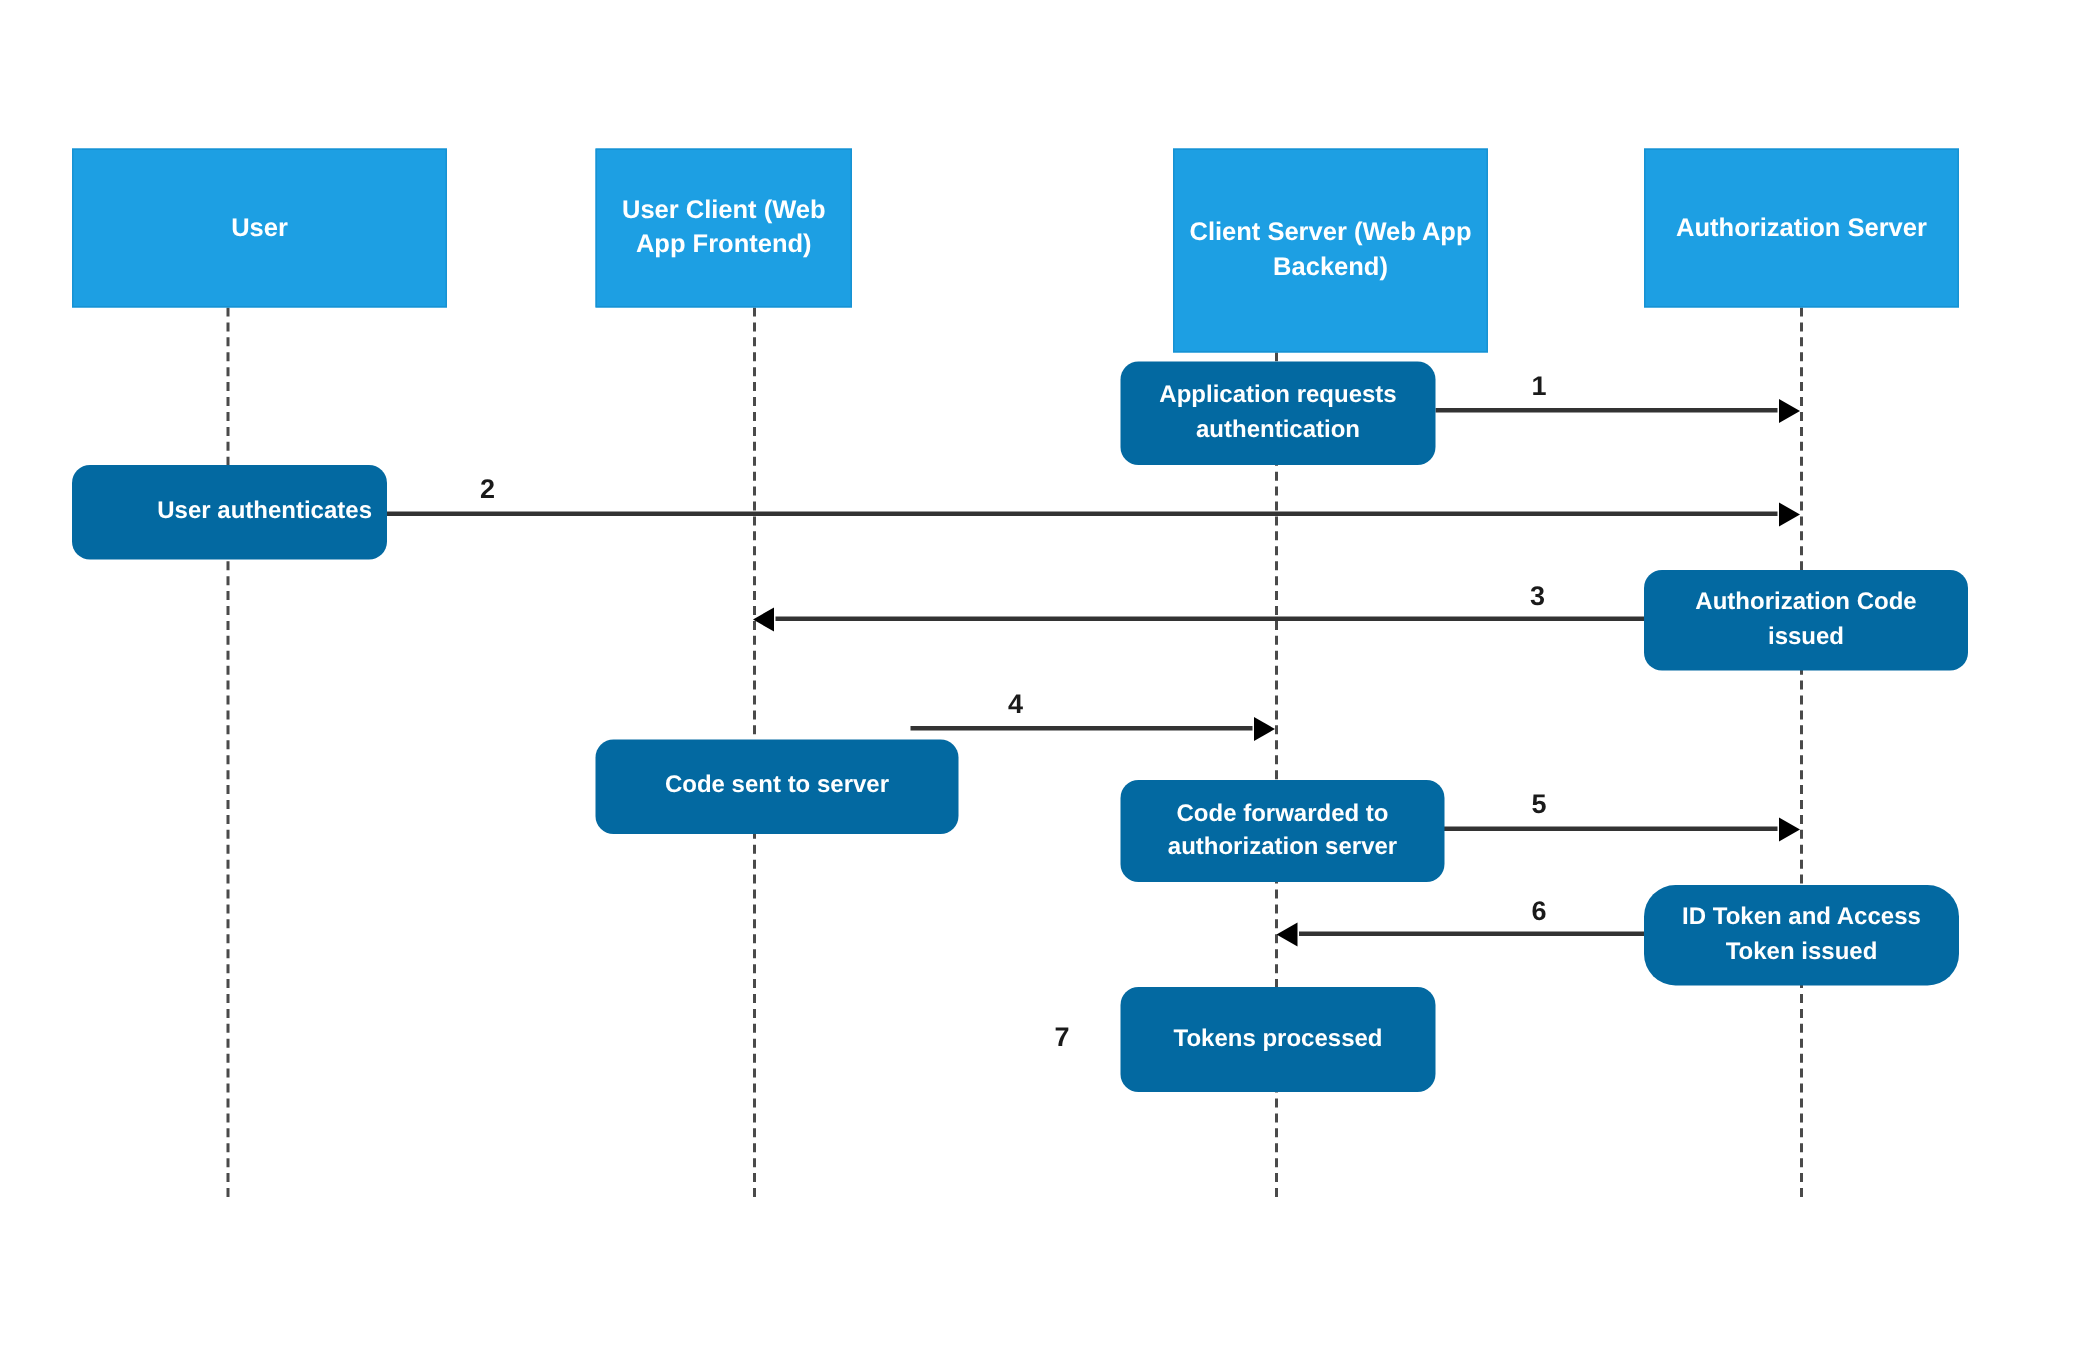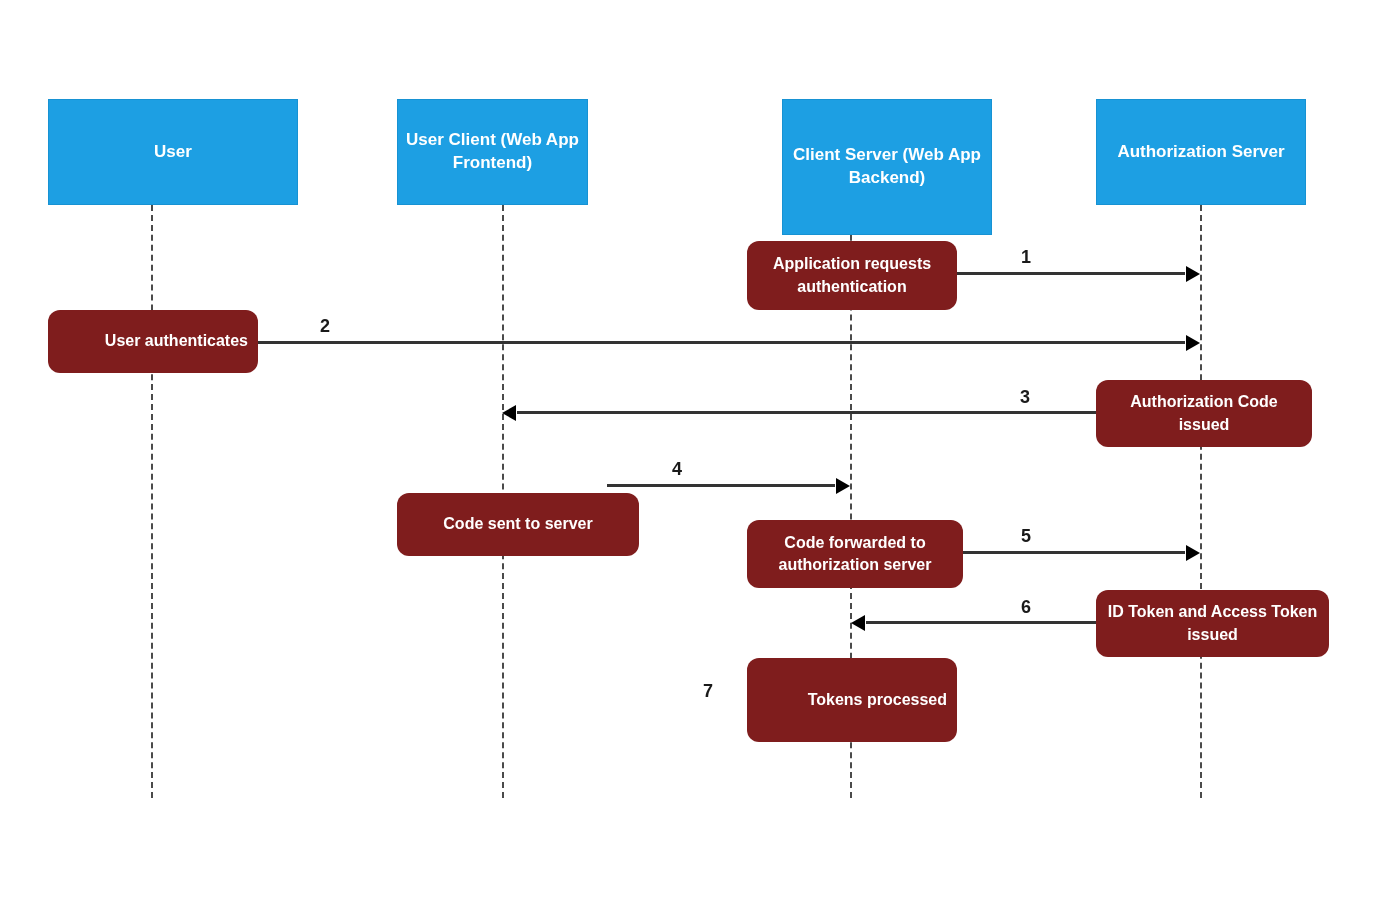--- a/index.html
+++ b/index.html
@@ -42,21 +42,21 @@
     line-height: 1.35;
     padding: 4px 8px;
     z-index: 3;
   }
   .participant span { display: block; }
 
   
   .msgbox {
     position: absolute;
     box-sizing: border-box;
-    background: #7f1d1d;
+    background: #0369a1;
     border-radius: 12px;
     display: flex;
     align-items: center;
     justify-content: center;
     text-align: center;
     color: #ffffff;
     font-size: 16px;
     font-weight: 700;
     line-height: 1.4;
     padding: 4px 10px;
@@ -109,21 +109,21 @@
 
   <div class="lifeline" style="left:151px; top:205px; height:593px;"></div>
   <div class="lifeline" style="left:502px; top:205px; height:593px;"></div>
   <div class="lifeline" style="left:850px; top:205px; height:593px;"></div>
   <div class="lifeline" style="left:1200px; top:205px; height:593px;"></div>
 
   <div class="participant" style="left:48px; top:99px; width:250px; height:106px;">
     <span>User</span>
   </div>
 
-  <div class="participant" style="left:397px; top:99px; width:191px; height:106px;">
+  <div class="participant" style="left:397px; top:99px; width:171px; height:106px;">
     <span>User Client (Web App Frontend)</span>
   </div>
 
   <div class="participant" style="left:782px; top:99px; width:210px; height:136px;">
     <span>Client Server (Web App Backend)</span>
   </div>
 
   <div class="participant" style="left:1096px; top:99px; width:210px; height:106px;">
     <span>Authorization Server</span>
   </div>
@@ -153,22 +153,22 @@
   </div>
 
   <div class="arrow right" style="left:957px; top:551px; width:228px;"></div>
   <div class="stepnum" style="left:1021px; top:526px;">5</div>
   <div class="msgbox" style="left:747px; top:520px; width:216px; height:68px;">
     <span>Code forwarded to authorization server</span>
   </div>
 
   <div class="arrow left" style="left:866px; top:621px; width:230px;"></div>
   <div class="stepnum" style="left:1021px; top:597px;">6</div>
-  <div class="msgbox" style="left:1096px; top:590px; width:233px; height:67px;">
+  <div class="msgbox" style="left:1096px; top:590px; width:210px; height:67px;border-radius:21px;">
     <span>ID Token and Access Token issued</span>
   </div>
 
   <div class="stepnum" style="left:703px; top:681px;">7</div>
-  <div class="msgbox" style="left:747px; top:658px; width:210px; height:84px;justify-content:flex-end;">
+  <div class="msgbox" style="left:747px; top:658px; width:210px; height:70px;">
     <span>Tokens processed</span>
   </div>
 
 </div>
 
 </body></html>

